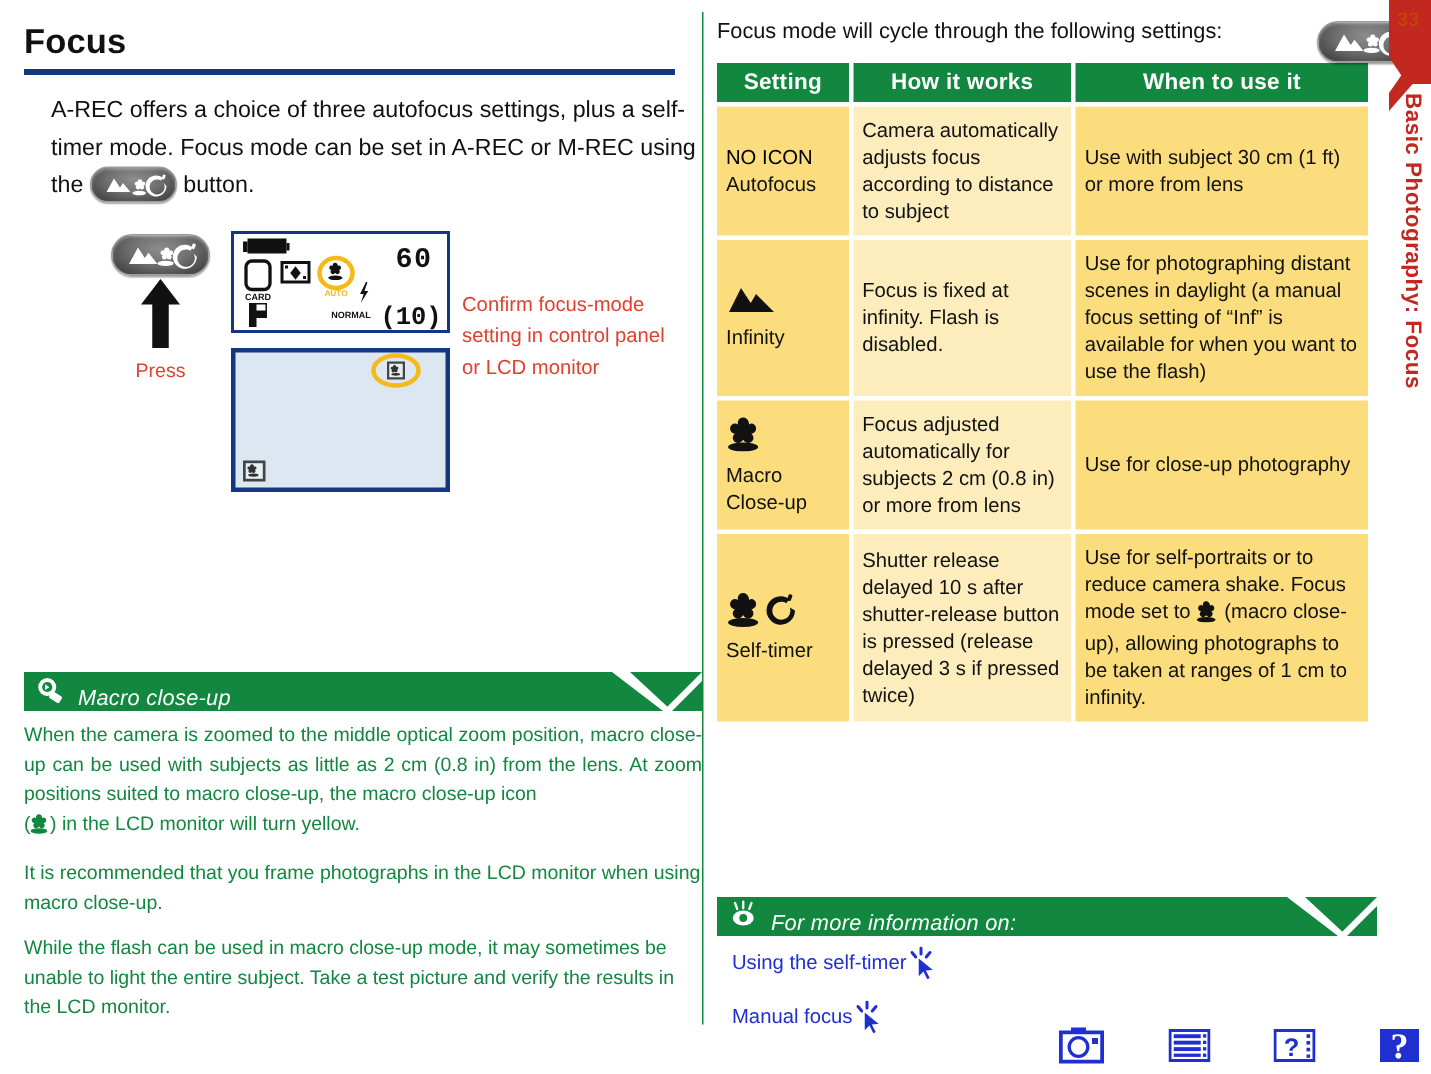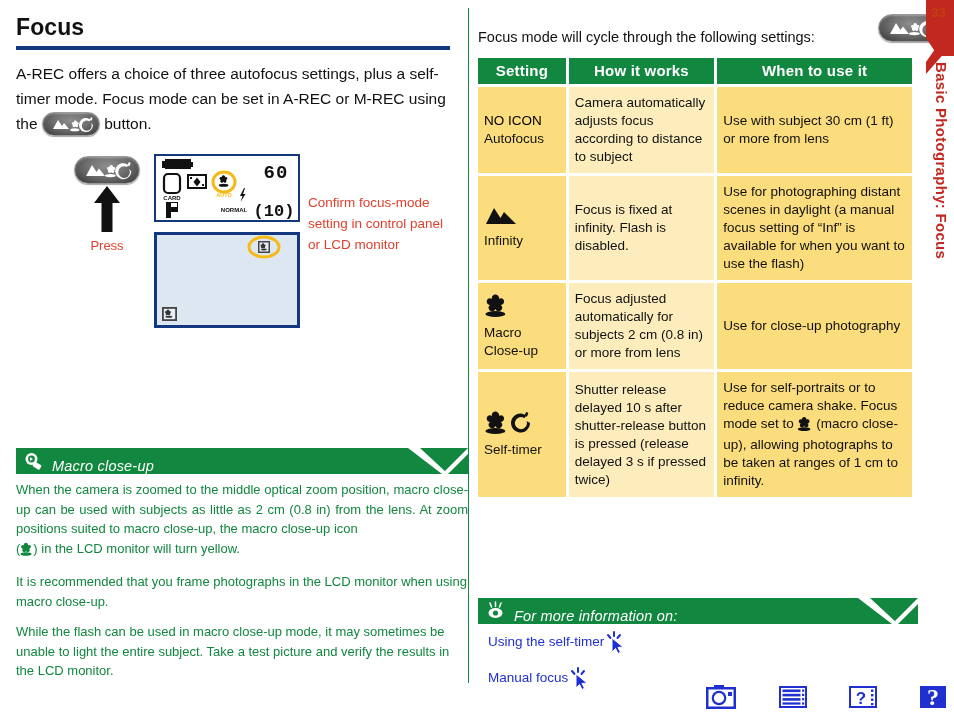--- a/index.html
+++ b/index.html
@@ -35,20 +35,21 @@
     background: #14387f;
     margin-top: 5px;
     width: 434px;
   }
   #intro-para {
     font-size: 15.5px;
     line-height: 25px;
     color: #111;
     margin-top: 11px;
     width: 444px;
+    margin-left: 18px;
   }
 
   
   .fm-button {
     display: inline-block;
     vertical-align: -7px;
     width: 58px; height: 24px;
     border-radius: 12px;
     background: radial-gradient(ellipse at 50% 35%, #8d8d8d 0%, #6f6f6f 45%, #4b4b4b 78%, #3a3a3a 100%);
     border: 1px solid #9a9a9a;
@@ -148,21 +149,21 @@
     left: 468px; top: 8px;
     width: 1px; height: 675px;
     background: #11873f;
   }
 
   
   #right-col {
     position: absolute;
     left: 478px; top: 0;
     width: 440px;
-    padding-top: 24px;
+    padding-top: 8px;
   }
   #table-lead {
     font-size: 14.5px;
     color: #111;
     margin: 5px 0 10px 0;
   }
   table#settings-table {
     border-collapse: separate;
     border-spacing: 3px;
     width: 440px;

